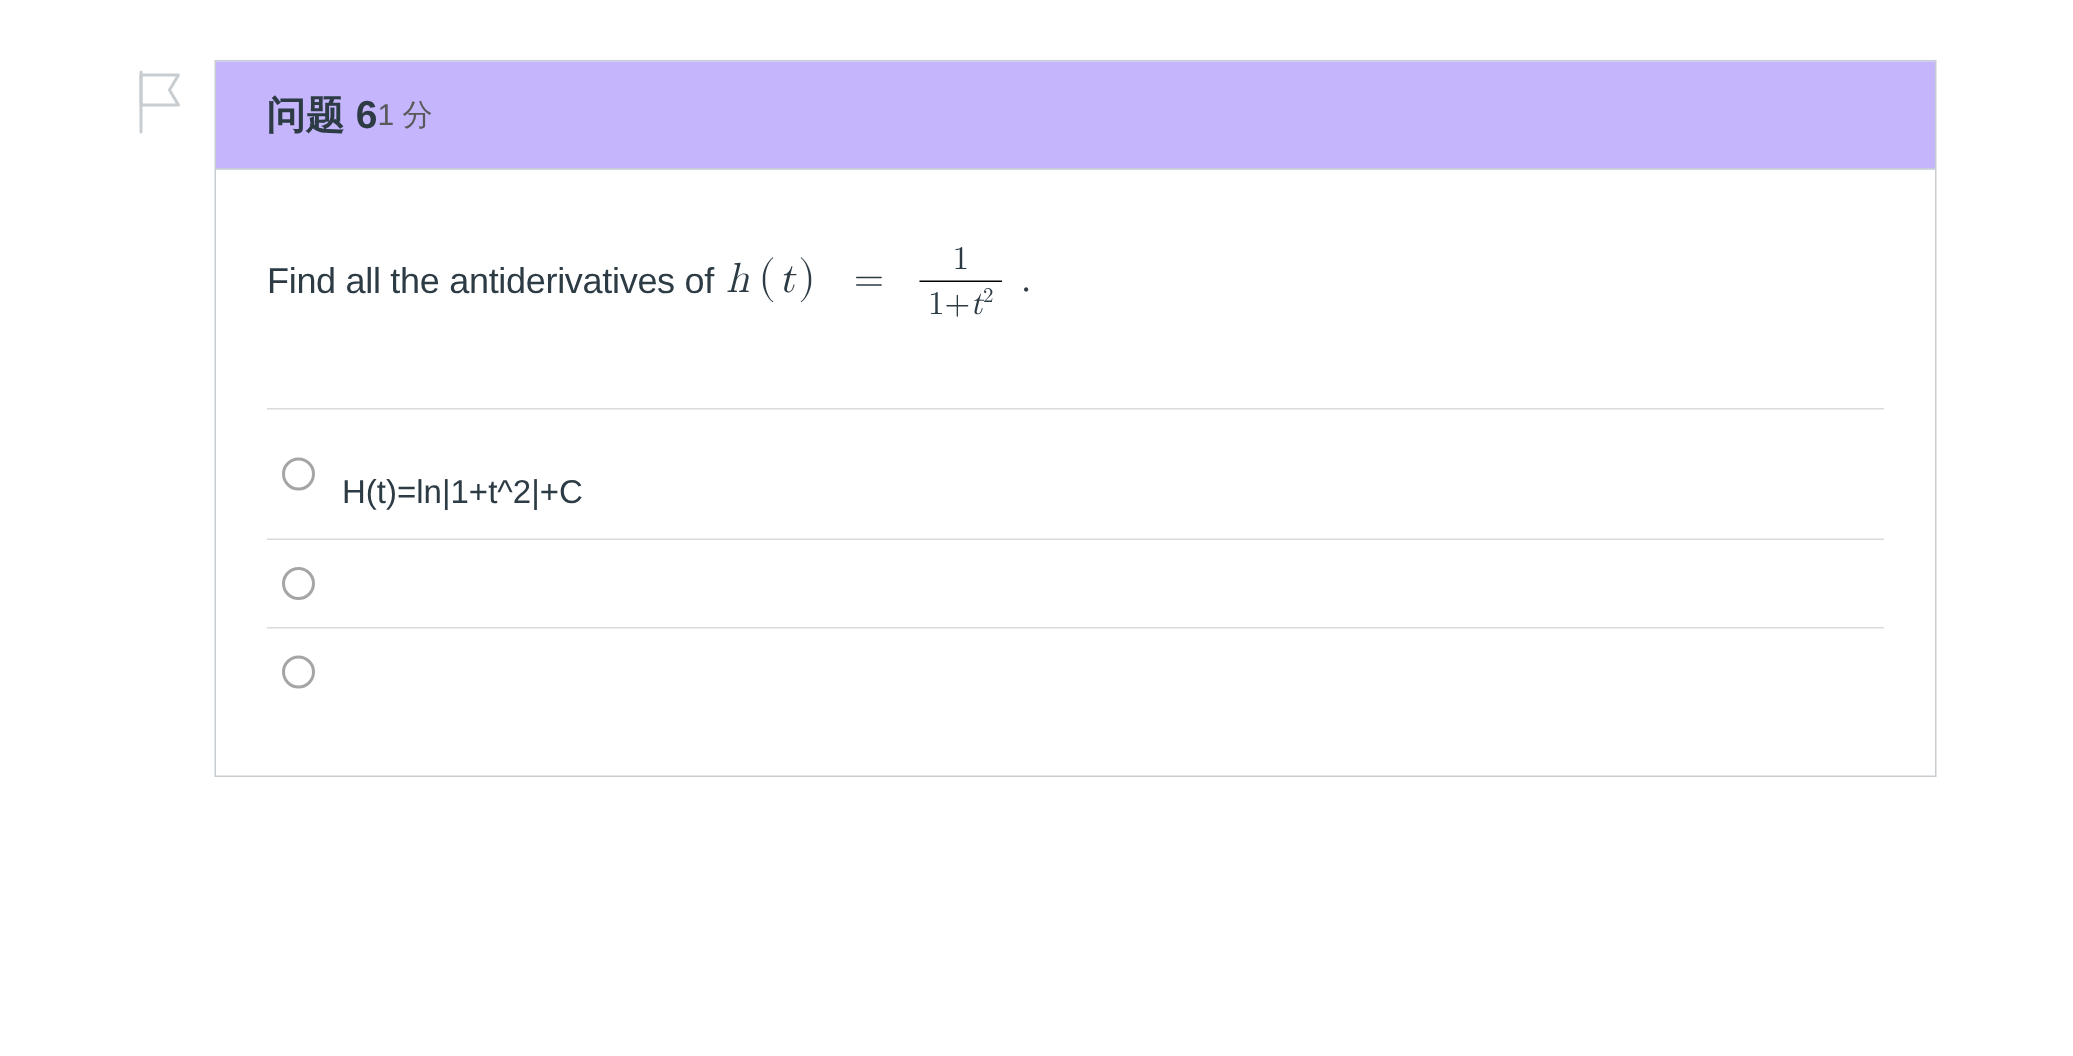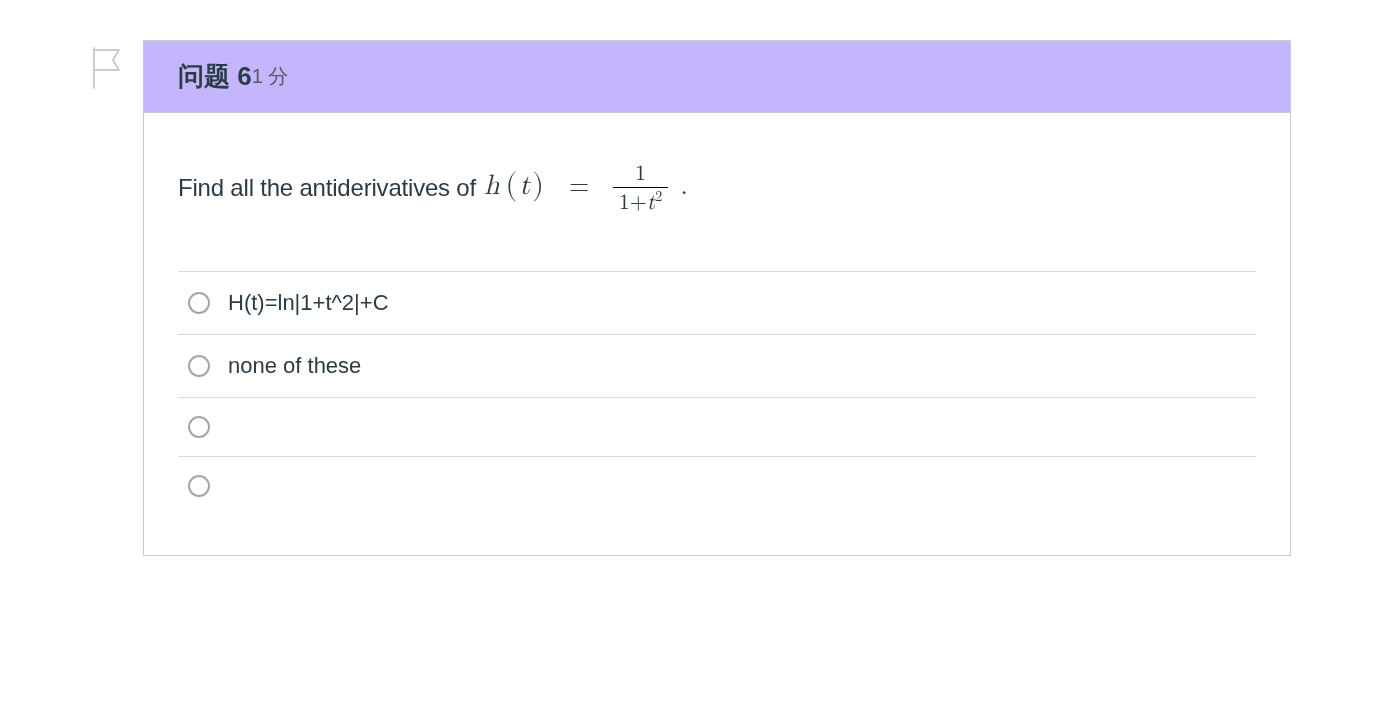--- a/index.html
+++ b/index.html
@@ -132,20 +132,21 @@
       height: 22px;
       border: 2px solid #a5a5a5;
       border-radius: 50%;
       margin-right: 18px;
       flex-shrink: 0;
       background: #ffffff;
     }
     .answer-label {
       font-size: 22px;
       color: #2d3b45;
+      margin-top: 24px;
     }
   </style>
 </head>
 <body>
 
 <div class="question-wrapper">
   <div class="flag-icon">
     <svg viewBox="0 0 34 44" fill="none" stroke="#c7cdd1" stroke-width="2">
       <path d="M 3 2 L 3 42" stroke-linecap="round"></path>
       <path d="M 3 4 L 28 4 L 22 14 L 28 24 L 3 24 Z" stroke-linejoin="round"></path>
@@ -172,24 +173,20 @@
         </span>
       </div>
 
       <div class="answers-list">
         <div class="answer-option">
           <span class="radio-icon"></span>
           <span class="answer-label">H(t)=ln|1+t^2|+C</span>
         </div>
         <div class="answer-option">
           <span class="radio-icon"></span>
-          <span class="answer-label">none of these</span>
-        </div>
-        <div class="answer-option">
-          <span class="radio-icon"></span>
         </div>
         <div class="answer-option">
           <span class="radio-icon"></span>
         </div>
       </div>
     </div>
   </div>
 </div>
 
 </body></html>

